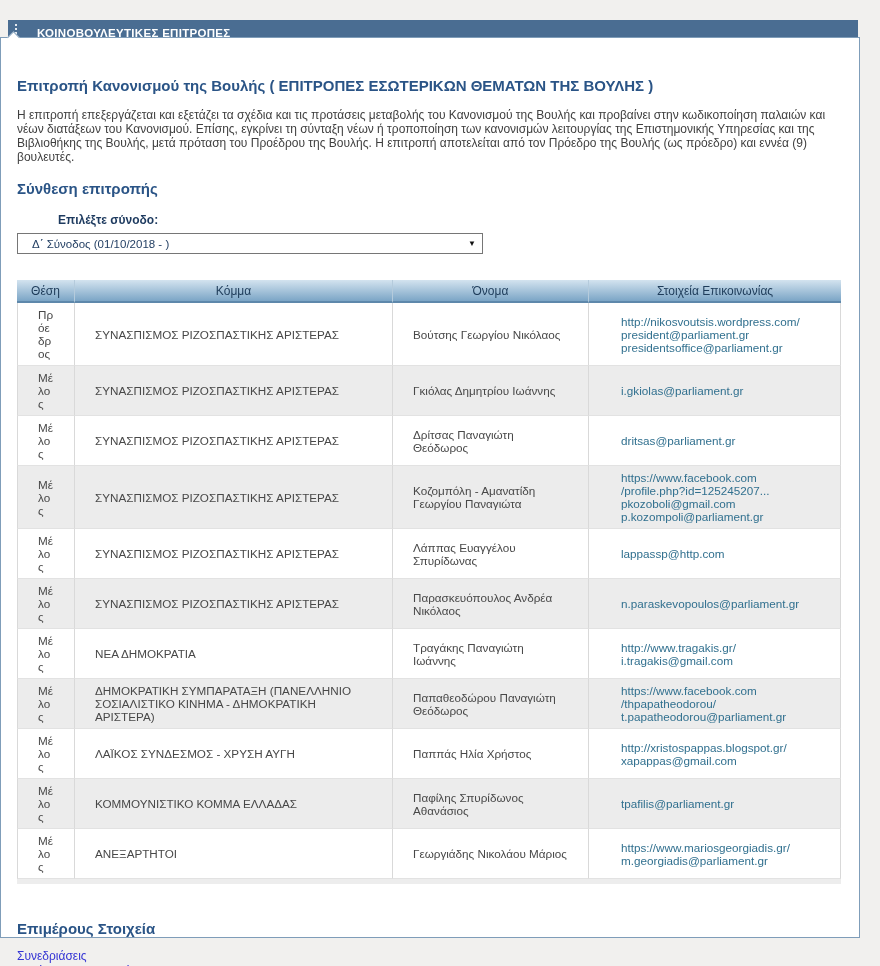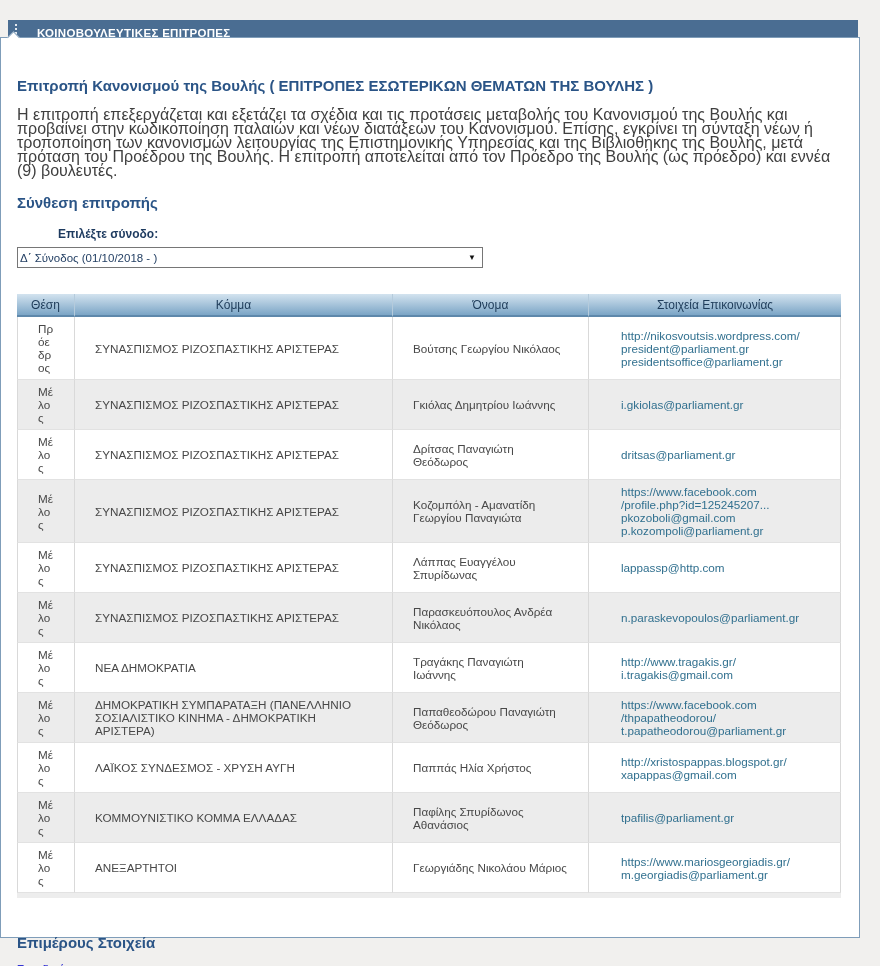--- a/index.html
+++ b/index.html
@@ -34,32 +34,32 @@
     background:#ffffff; transform:rotate(45deg);
     border-left:1px solid var(--box-border, #7f9db9);
     border-top:1px solid var(--box-border, #7f9db9);
   }
 
   h1.title {
     margin:38px 0 0; font-size:15px; line-height:20px; font-weight:bold;
     color: var(--heading-blue, #2a5486);
   }
   p.desc {
-    margin:12px 0 0; font-size:16px; line-height:14px; color: var(--text, #3f3f3f);
+    margin:12px 0 0; font-size:12px; line-height:14px; color: var(--text, #3f3f3f);
   }
   h2.section {
     margin:16px 0 0; font-size:15px; font-weight:bold; color: var(--heading-blue, #2a5486);
   }
   .select-label {
     margin-top:16px; font-size:12px; font-weight:bold; color: var(--label-navy, #1d3a5f); padding-left: 41px;
   }
   .select-box {
     margin-top:6px; width:466px; height:21px; background:#fff;
     border:1px solid #767676; display:flex; align-items:center; justify-content:space-between;
-    padding:0 6px 0 2px; font-size:11.5px; color:#1d3a5f; cursor:default;
+    padding:0 6px 0 14px; font-size:11.5px; color:#1d3a5f; cursor:default;
   }
   .select-box .arrow { font-size:8px; color:#111; line-height:1; }
 
   table.committee {
     margin-top:26px; width:824px; border-collapse:separate; border-spacing:0;
     table-layout:fixed;
   }
   thead th {
     height:23px; font-weight:normal; font-size:12px;
     color: var(--thead-text, #1e3c5a); text-align:center;

